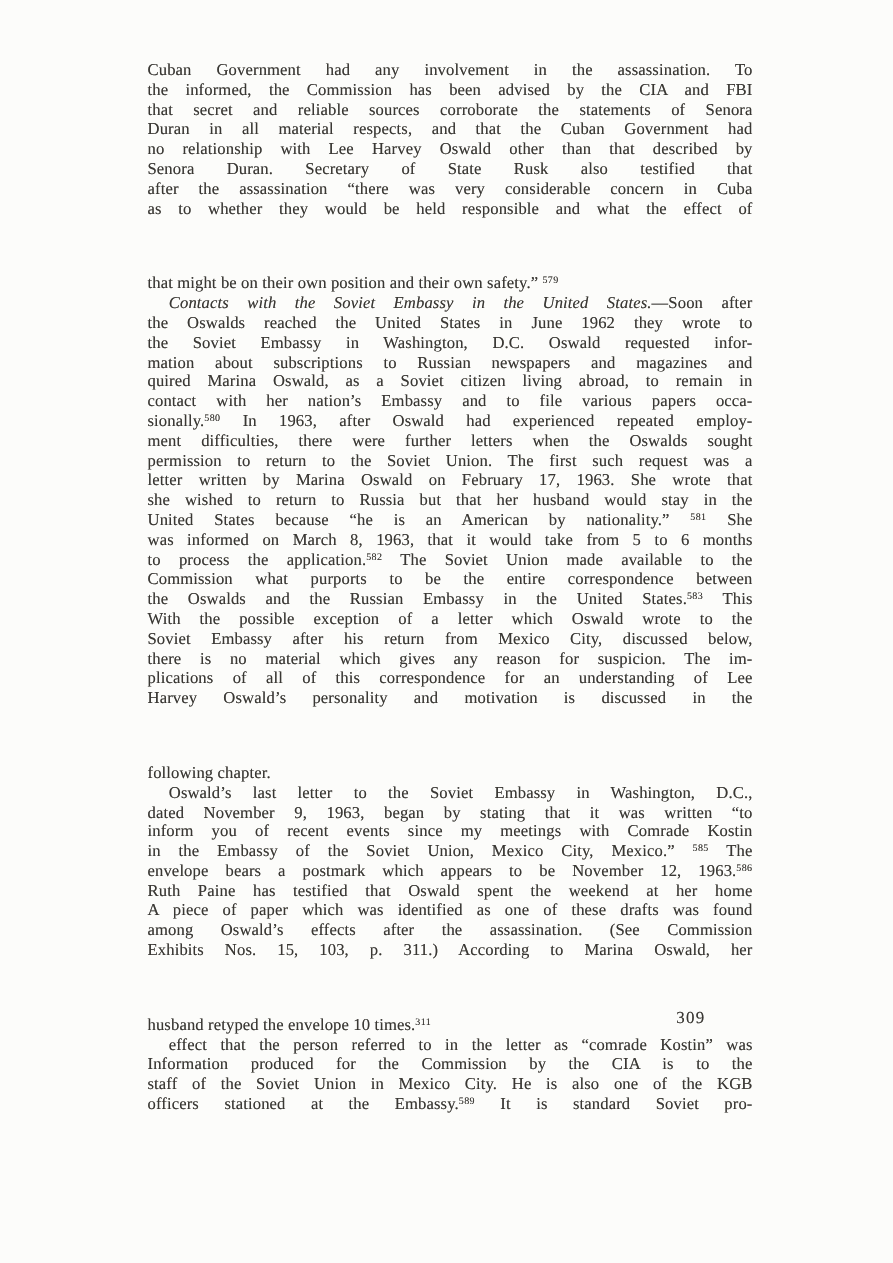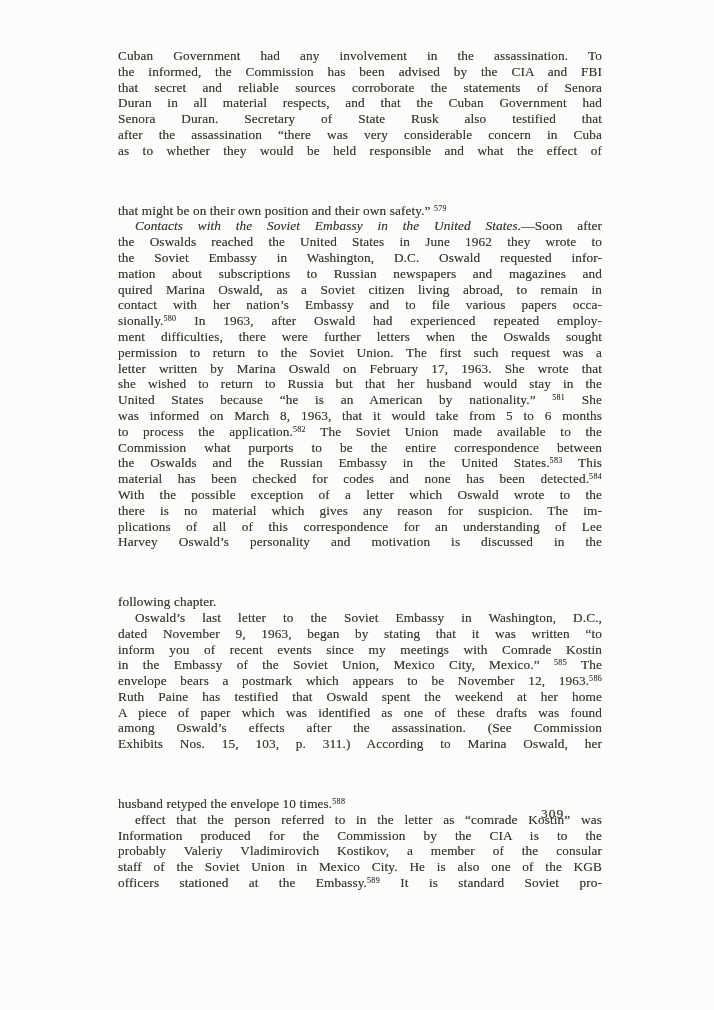--- a/index.html
+++ b/index.html
@@ -60,20 +60,21 @@
 </head>
 <body>
 
 <div class="scan-page">
   <div class="text-block">
       <div class="para">
         <div class="line">Cuban Government had any involvement in the assassination. To</div>
         <div class="line">the informed, the Commission has been advised by the CIA and FBI</div>
         <div class="line">that secret and reliable sources corroborate the statements of Senora</div>
         <div class="line">Duran in all material respects, and that the Cuban Government had</div>
+        <div class="line">no relationship with Lee Harvey Oswald other than that described by</div>
         <div class="line">Senora Duran. Secretary of State Rusk also testified that</div>
         <div class="line">after the assassination “there was very considerable concern in Cuba</div>
         <div class="line">as to whether they would be held responsible and what the effect of</div>
         <div class="line last">that might be on their own position and their own safety.” <sup>579</sup></div>
       </div>
       <div class="para indent">
         <div class="line"><i>Contacts with the Soviet Embassy in the United States.</i>—Soon after</div>
         <div class="line">the Oswalds reached the United States in June 1962 they wrote to</div>
         <div class="line">the Soviet Embassy in Washington, D.C. Oswald requested infor-</div>
         <div class="line">mation about subscriptions to Russian newspapers and magazines and</div>
@@ -82,41 +83,40 @@
         <div class="line">sionally.<sup>580</sup> In 1963, after Oswald had experienced repeated employ-</div>
         <div class="line">ment difficulties, there were further letters when the Oswalds sought</div>
         <div class="line">permission to return to the Soviet Union. The first such request was a</div>
         <div class="line">letter written by Marina Oswald on February 17, 1963. She wrote that</div>
         <div class="line">she wished to return to Russia but that her husband would stay in the</div>
         <div class="line">United States because “he is an American by nationality.” <sup>581</sup> She</div>
         <div class="line">was informed on March 8, 1963, that it would take from 5 to 6 months</div>
         <div class="line">to process the application.<sup>582</sup> The Soviet Union made available to the</div>
         <div class="line">Commission what purports to be the entire correspondence between</div>
         <div class="line">the Oswalds and the Russian Embassy in the United States.<sup>583</sup> This</div>
-        <div class="line">material has been checked for codes and none has been detected.<sup>584</sup></div>
         <div class="line">With the possible exception of a letter which Oswald wrote to the</div>
+        <div class="line">Soviet Embassy after his return from Mexico City, discussed below,</div>
         <div class="line">there is no material which gives any reason for suspicion. The im-</div>
         <div class="line">plications of all of this correspondence for an understanding of Lee</div>
         <div class="line">Harvey Oswald’s personality and motivation is discussed in the</div>
         <div class="line last">following chapter.</div>
       </div>
       <div class="para indent">
         <div class="line">Oswald’s last letter to the Soviet Embassy in Washington, D.C.,</div>
         <div class="line">dated November 9, 1963, began by stating that it was written “to</div>
         <div class="line">inform you of recent events since my meetings with Comrade Kostin</div>
         <div class="line">in the Embassy of the Soviet Union, Mexico City, Mexico.” <sup>585</sup> The</div>
         <div class="line">envelope bears a postmark which appears to be November 12, 1963.<sup>586</sup></div>
         <div class="line">Ruth Paine has testified that Oswald spent the weekend at her home</div>
         <div class="line">A piece of paper which was identified as one of these drafts was found</div>
         <div class="line">among Oswald’s effects after the assassination. (See Commission</div>
         <div class="line">Exhibits Nos. 15, 103, p. 311.) According to Marina Oswald, her</div>
-        <div class="line last">husband retyped the envelope 10 times.<sup>588</sup></div>
+        <div class="line last">husband retyped the envelope 10 times.<sup>311</sup></div>
       </div>
       <div class="para indent">
         <div class="line">effect that the person referred to in the letter as “comrade Kostin” was</div>
         <div class="line">Information produced for the Commission by the CIA is to the</div>
-        <div class="line">probably Valeriy Vladimirovich Kostikov, a member of the consular</div>
         <div class="line">staff of the Soviet Union in Mexico City. He is also one of the KGB</div>
         <div class="line">officers stationed at the Embassy.<sup>589</sup> It is standard Soviet pro-</div>
       </div>
     </div>
   <div class="page-number">309</div>
 </div>
 
 </body></html>

